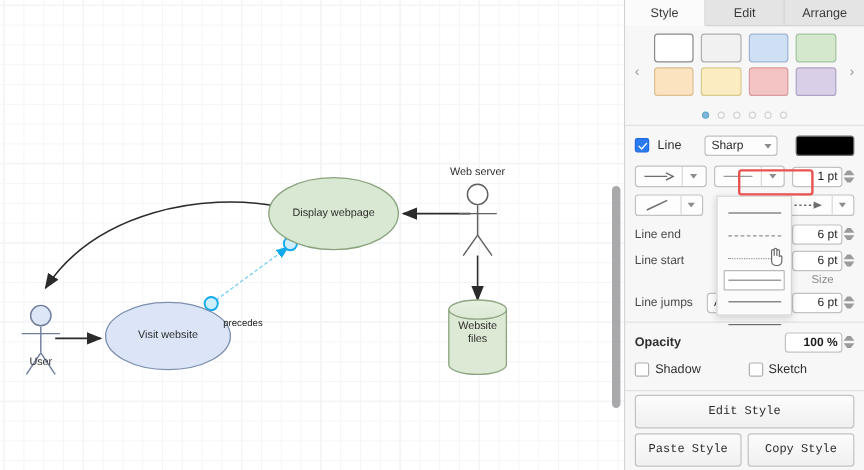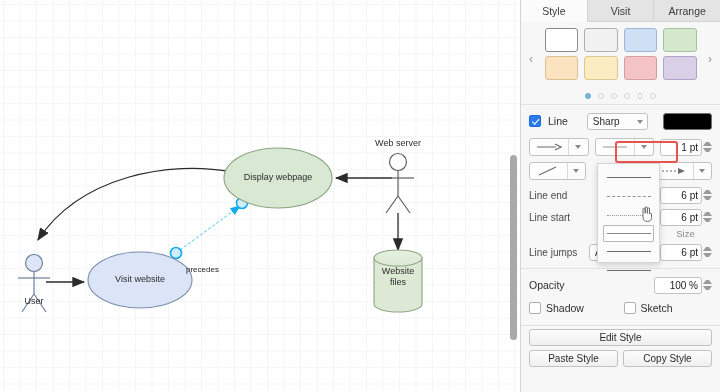--- a/index.html
+++ b/index.html
@@ -254,31 +254,32 @@
 
   .cursor-hand {
     position: absolute;
     left: 118px; top: 206px;
     z-index: 45;
     pointer-events: none;
   }
 
   
   .sep { height: 1px; background: #e2e2e2; margin: 4px 0; }
-  .op-row { height: 24px; justify-content: space-between; }
+  .op-row { height: 24px; justify-content: space-between; font-weight: bold; }
   .chk-row { height: 22px; gap: 6px; }
   .chk-row .grp { display: flex; align-items: center; gap: 5px; width: 92px; }
 
   .btn {
-    height: 17px;
+    height: 28px;
     border: 1px solid #c2c2c2; border-radius: 3px;
     background: linear-gradient(#fcfcfc, #f0f0f0);
     display: flex; align-items: center; justify-content: center;
     font-size: 10px; color: #2b2b2b;
     cursor: default;
+    font-family: Liberation Mono, monospace;
   }
   .btn-stack { padding: 0 8px; display: flex; flex-direction: column; gap: 4px; margin-top: 3px; }
   .btn-pair { display: flex; gap: 5px; }
   .btn-pair .btn { flex: 1; }
   .panel-divider { height: 1px; background: #e0e0e0; margin: 6px 0 0; }
 </style>
 </head>
 <body>
 
 <div id="app">
@@ -361,21 +362,21 @@
       <div style="position:absolute;left:186px;top:222px;font-size:8px;color:#1f1f1f;margin-top:43px;">precedes</div>
     </div>
 
     <div class="canvas-scrollbar"></div>
   </div>
 
   <div id="panel">
 
     <div class="tabs">
       <div class="tab active">Style</div>
-      <div class="tab">Visit</div>
+      <div class="tab">Edit</div>
       <div class="tab">Arrange</div>
     </div>
 
     <div class="swatch-zone">
       <div class="chev left">‹</div>
       <div class="chev right">›</div>
       <div class="swatch-grid">
         <div class="swatch" style="background:#ffffff;border-color:#8a8a8a;"></div>
         <div class="swatch" style="background:#f1f1f1;border-color:#aeaeae;"></div>
         <div class="swatch" style="background:#cfe0f5;border-color:#9db6d6;"></div>

